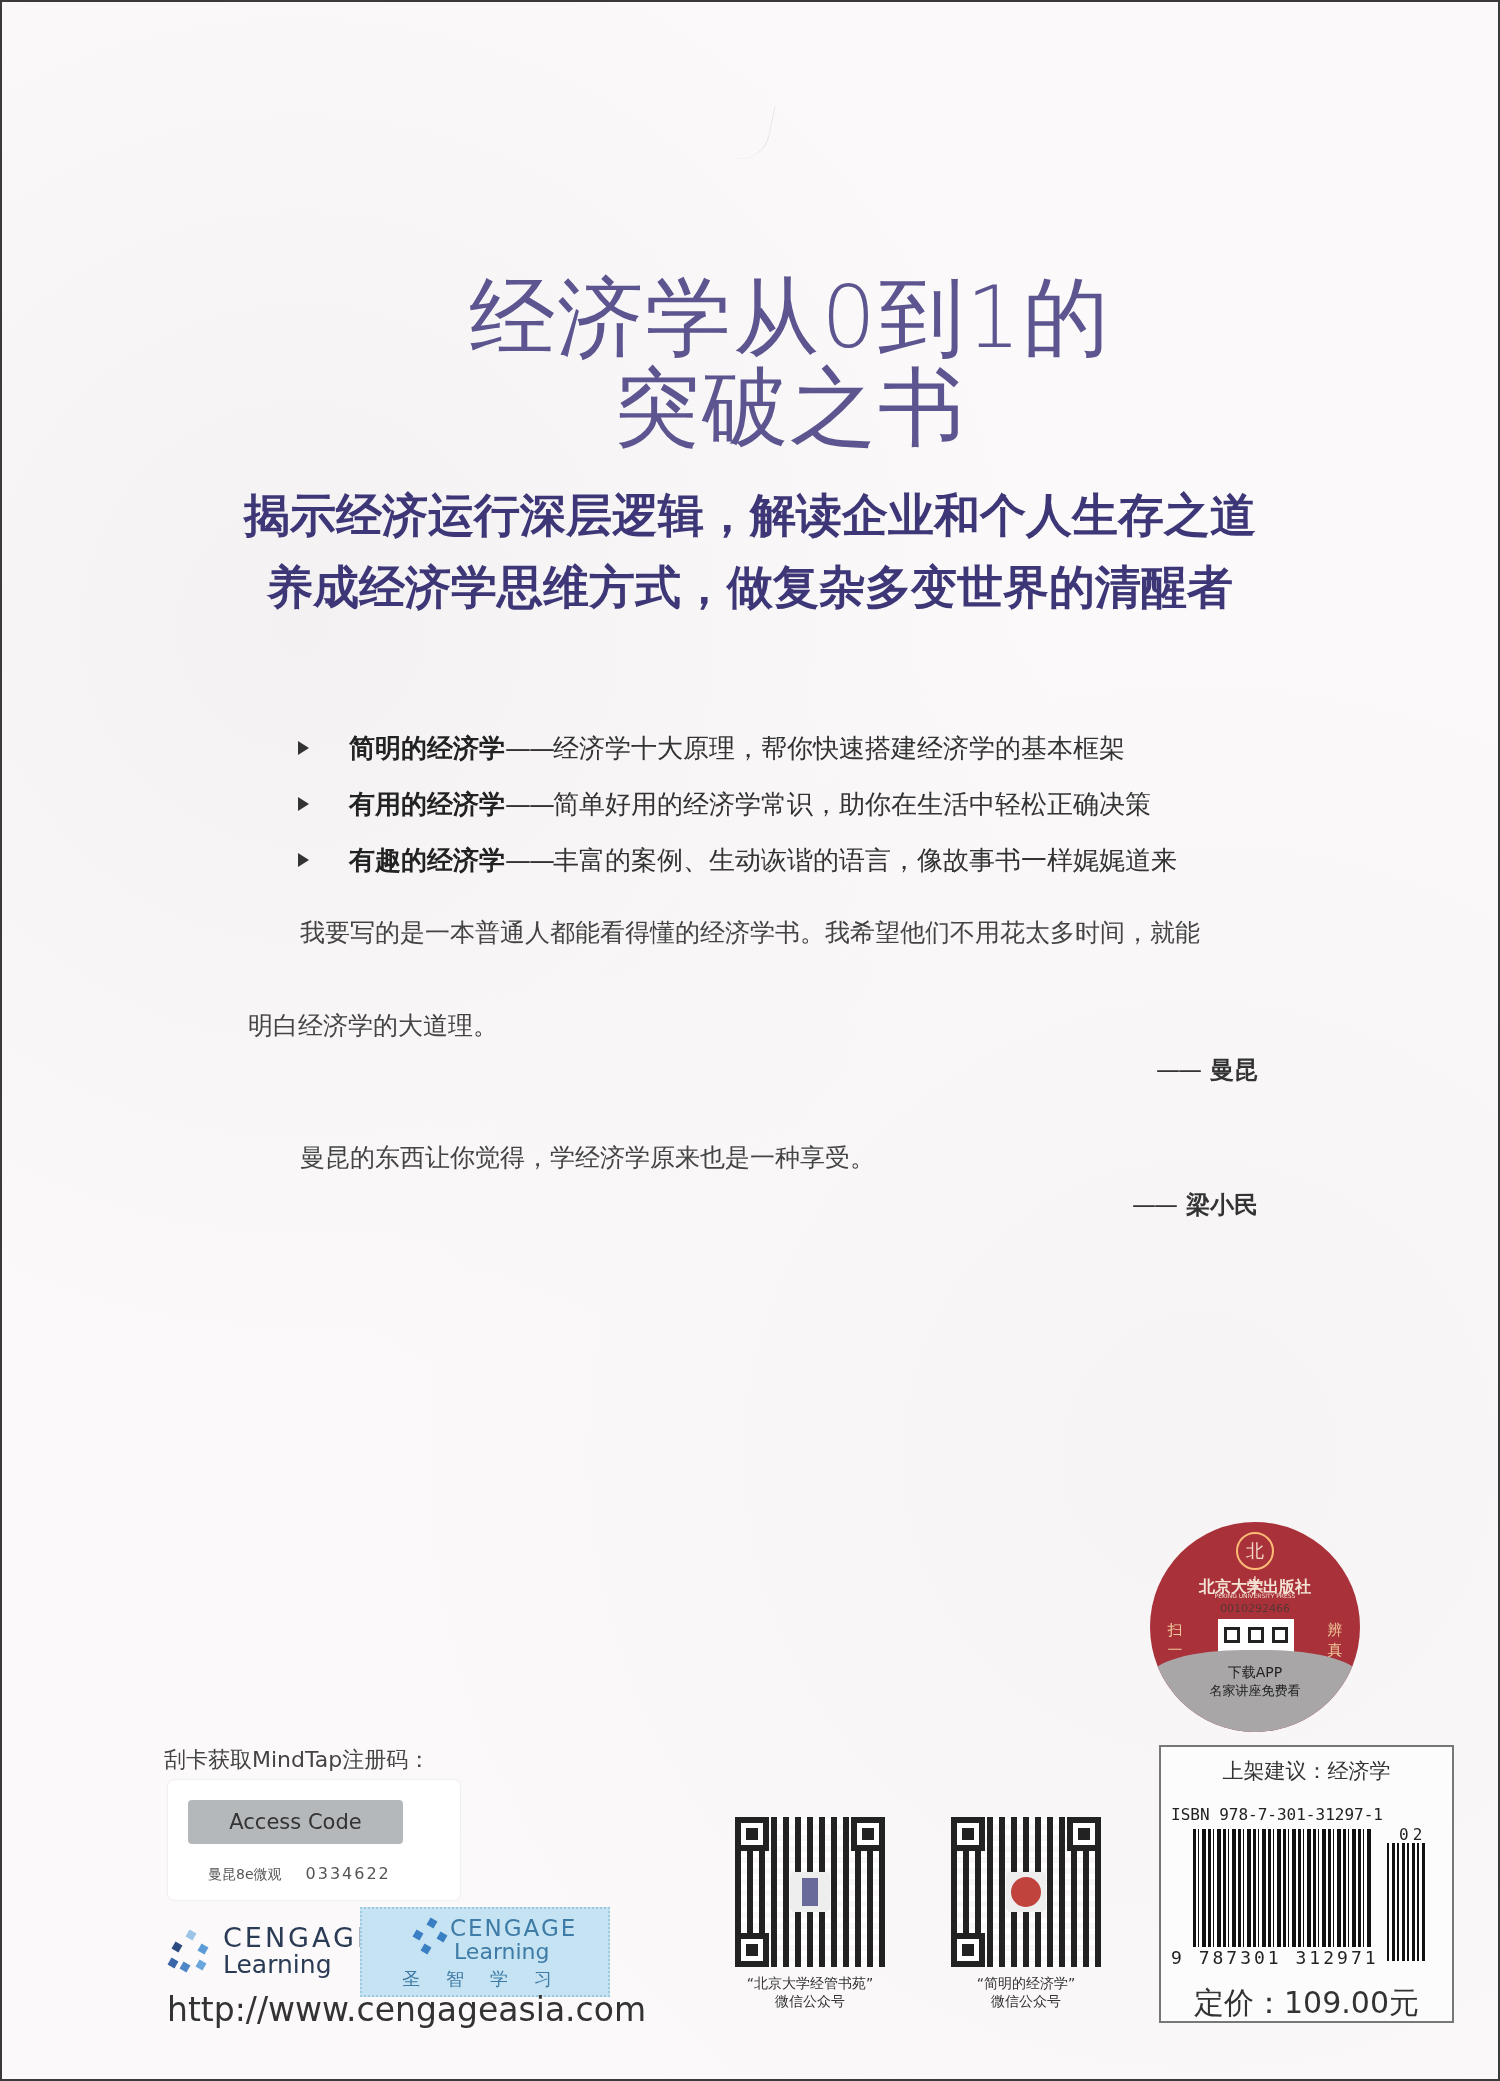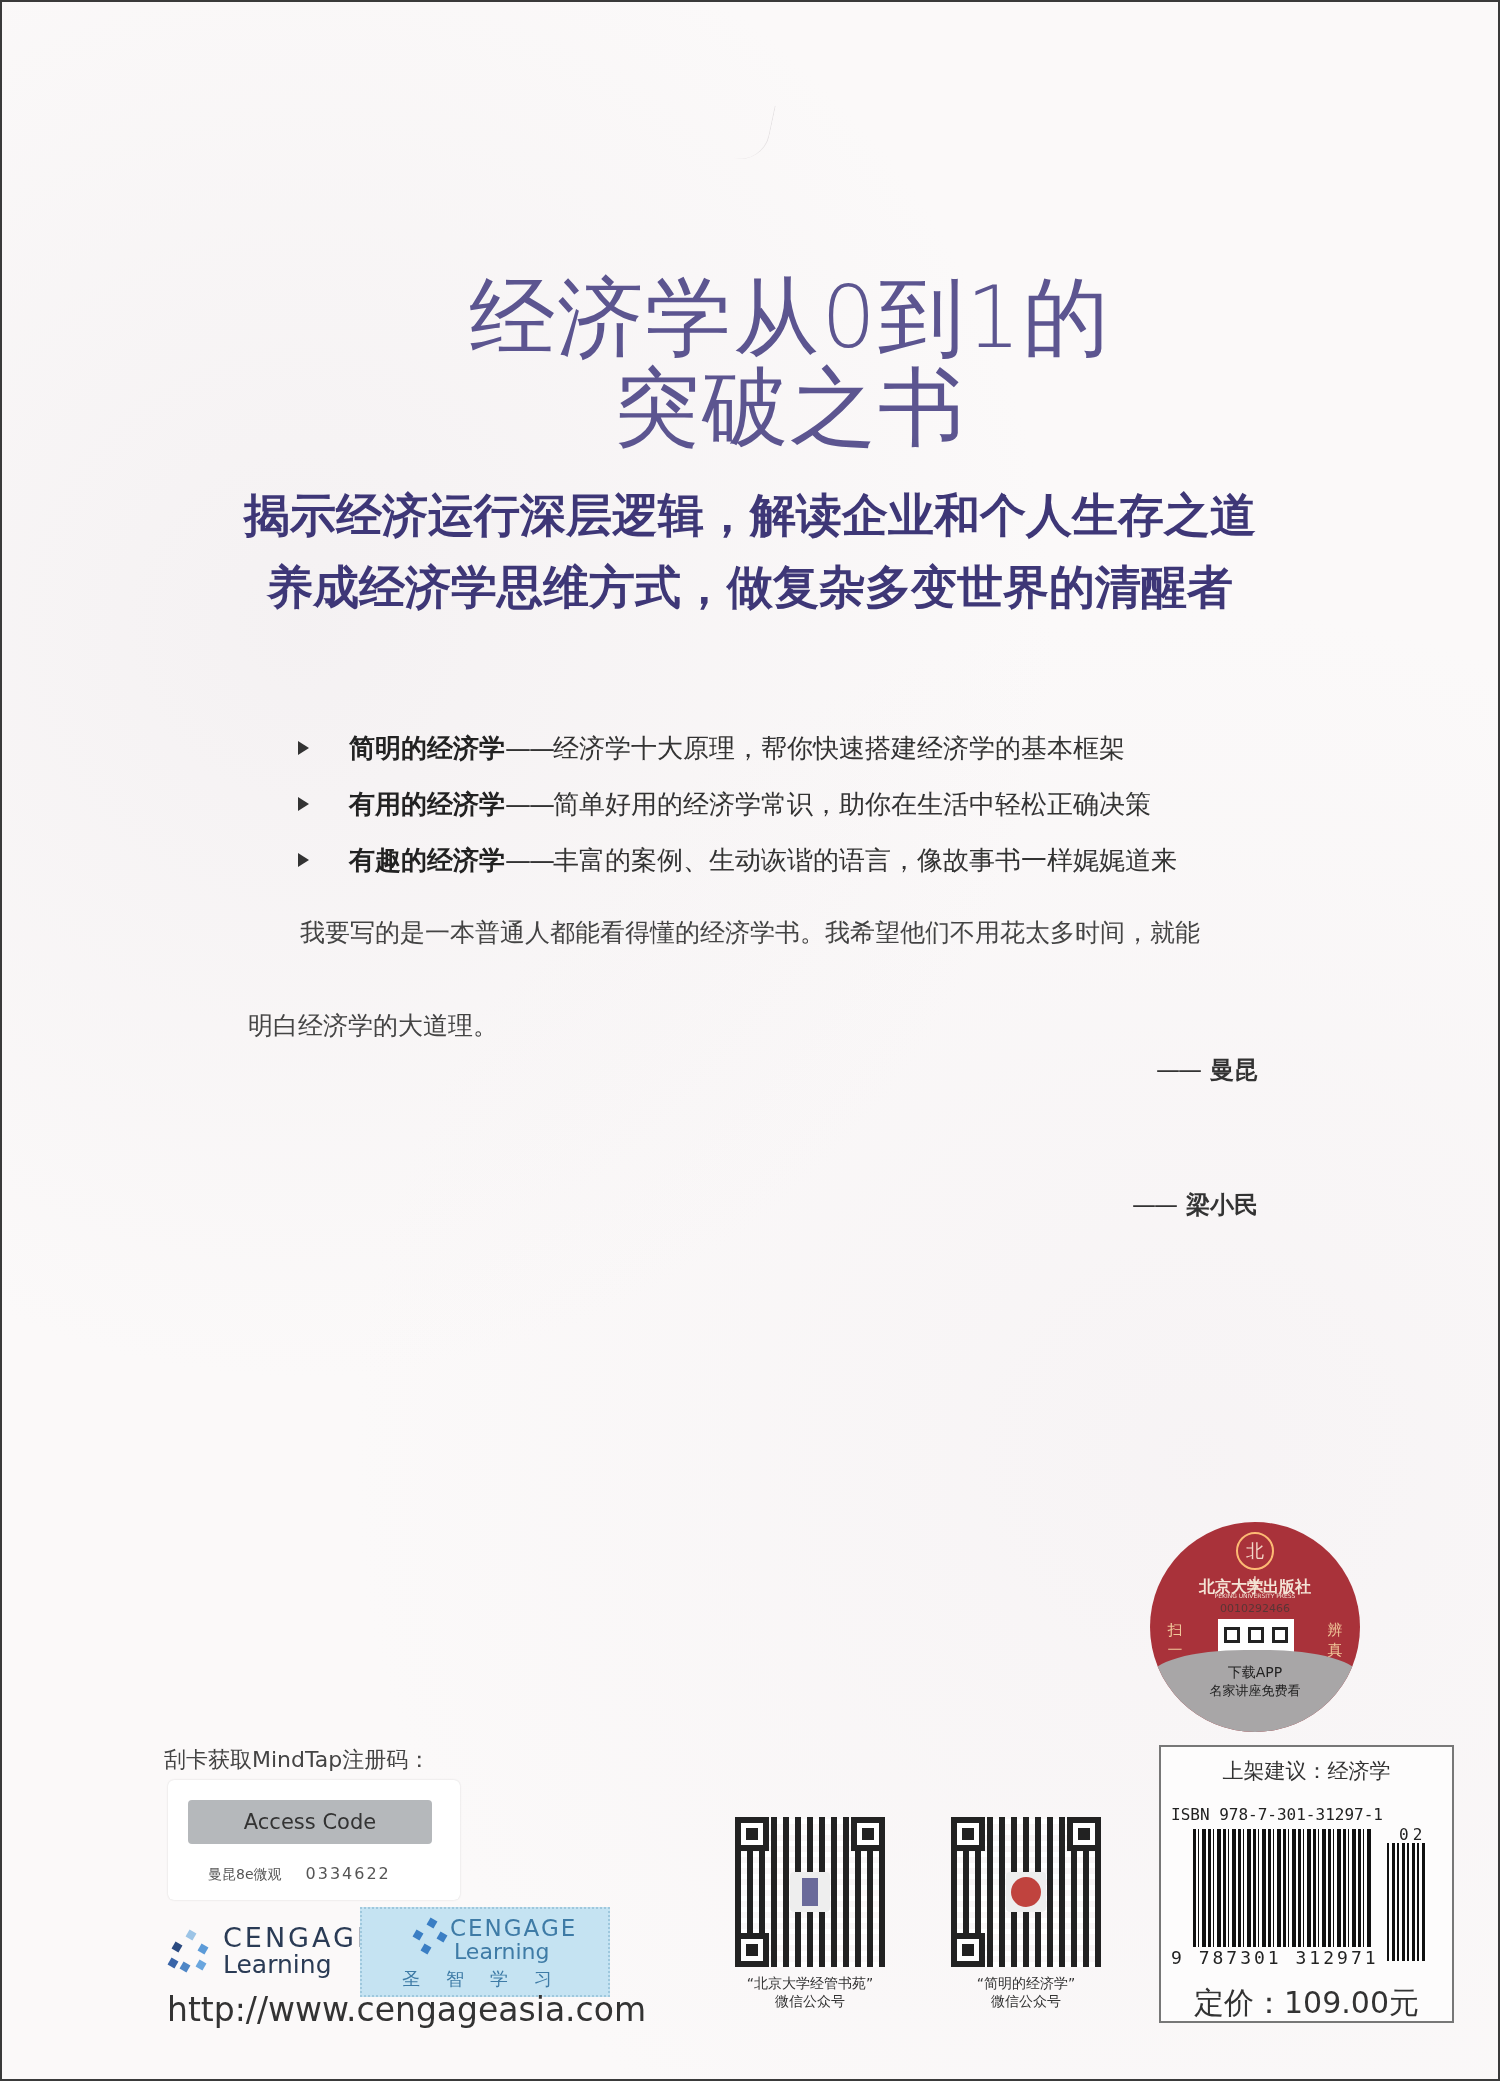--- a/index.html
+++ b/index.html
@@ -55,21 +55,21 @@
   .seal .qr i { position: absolute; top: 8px; width: 16px; height: 16px; border: 3px solid #222; }
   .seal .grey { position: absolute; left: 0; top: 128px; width: 210px; height: 90px; background: #a8a6a7;
     border-radius: 45% 45% 0 0 / 30% 30% 0 0; }
   .seal .g1 { position: absolute; top: 142px; width: 100%; text-align: center; font-size: 14px; color: #222; }
   .seal .g2 { position: absolute; top: 160px; width: 100%; text-align: center; font-size: 13px; color: #222; }
 
   
   .mindtap-label { position: absolute; left: 162px; top: 1743px; font-size: 22px; color: #444; text-align: right; }
   .code-card { position: absolute; left: 166px; top: 1778px; width: 292px; height: 120px; background: #fff;
     border-radius: 6px; box-shadow: 0 0 2px rgba(0,0,0,.15); }
-  .code-scratch { position: absolute; left: 20px; top: 20px; width: 244px; height: 44px; background: #b5b8bb;
+  .code-scratch { position: absolute; left: 20px; top: 20px; width: 215px; height: 44px; background: #b5b8bb;
     border-radius: 4px; text-align: center; line-height: 44px; font-size: 21px; color: #333; }
   .code-line { position: absolute; left: 40px; top: 84px; font-size: 14px; color: #555; }
   .code-line b { font-size: 16px; letter-spacing: 2px; margin-left: 24px; font-weight: normal; }
 
   .cengage { position: absolute; left: 165px; top: 1922px; display: flex; align-items: center; }
   .cengage .dots { position: relative; width: 44px; height: 44px; margin-right: 12px; }
   .cengage .dots i { position: absolute; width: 8px; height: 8px; background: #4a7fc1; transform: rotate(30deg); }
   .cengage .words { color: #2a3b55; line-height: 1.05; }
   .cengage .w1 { font-size: 27px; letter-spacing: 3px; }
   .cengage .w2 { font-size: 25px; }
@@ -141,20 +141,21 @@
       <span class="dash">——</span>
       <span>丰富的案例、生动诙谐的语言，像故事书一样娓娓道来</span>
     </div>
   </div>
 
   <div class="quote q1a">我要写的是一本普通人都能看得懂的经济学书。我希望他们不用花太多时间，就能</div>
   <div class="quote q1b">明白经济学的大道理。</div>
   <div class="sig sig1">
     <span class="d">——</span><span class="n">曼昆</span>
   </div>
+  <div class="quote q2">曼昆的东西让你觉得，学经济学原来也是一种享受。</div>
   <div class="sig sig2">
     <span class="d">——</span><span class="n">梁小民</span>
   </div>
 
   <div class="seal">
     <div class="logo">北大</div>
     <div class="press">北京大学出版社</div>
     <div class="press-en">PEKING UNIVERSITY PRESS</div>
     <div class="serial">0010292466</div>
     <div class="side left">扫一扫</div>

